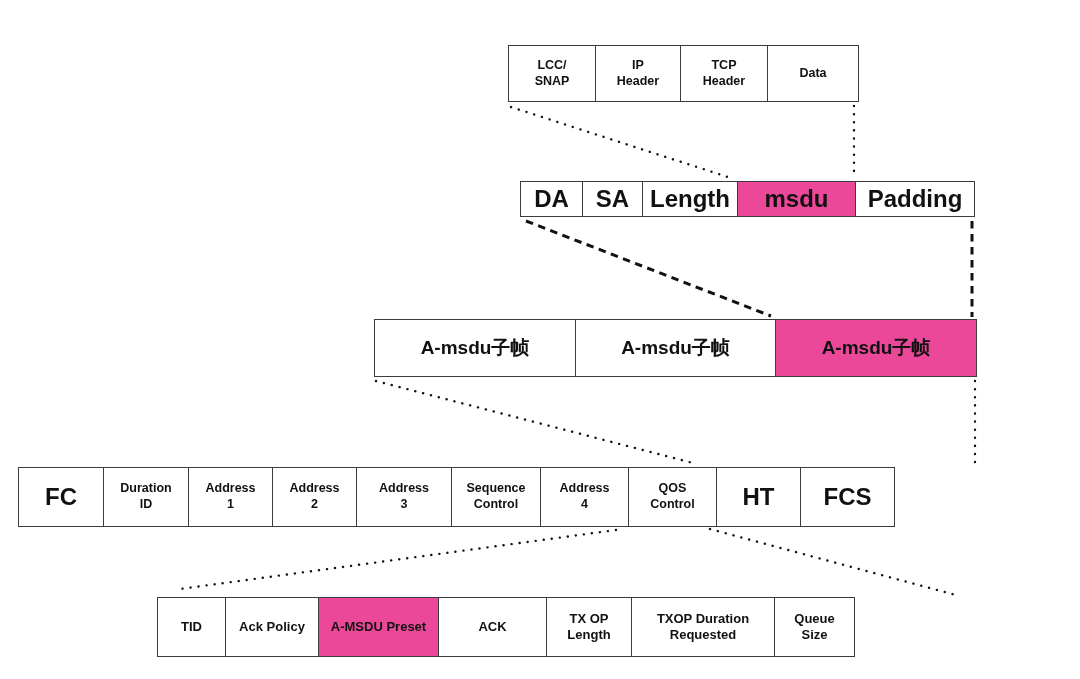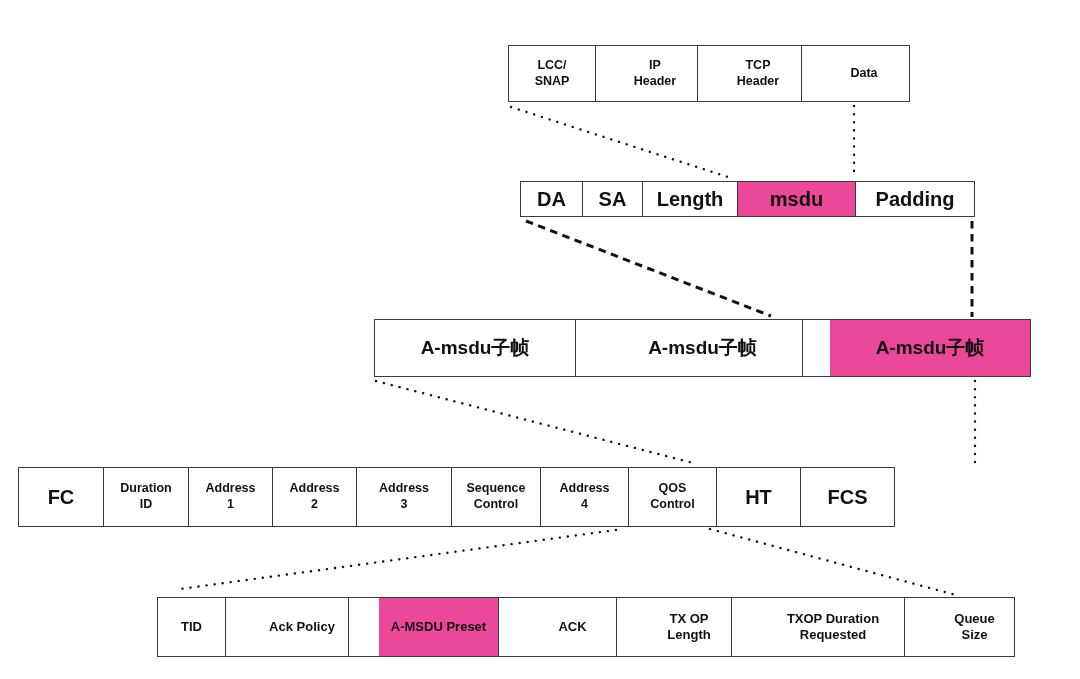--- a/index.html
+++ b/index.html
@@ -27,40 +27,40 @@
     box-sizing:border-box;
     background:#ffffff;
     color:#111111;
     font-weight:bold;
   }
   .cell:last-child{border-right:none;}
   .cell span{white-space:pre-line;}
   .shaded{background:#ec4899;}
   .fs-sm{font-size:12.5px;line-height:1.25;}
   .fs-md{font-size:13px;line-height:1.25;}
-  .fs-lg{font-size:20px;}
+  .fs-lg{font-size:24px;}
   .fs-cn{font-size:19px;}
 </style>
 </head>
 <body>
 
 <div class="stage">
 
   <svg class="connector-layer" viewBox="0 0 1080 679" xmlns="http://www.w3.org/2000/svg">
     <line class="dotted" x1="511" y1="107" x2="731" y2="178"></line>
     <line class="dotted" x1="854" y1="106" x2="854" y2="178"></line>
     <line class="dashed" x1="526" y1="221" x2="771" y2="316"></line>
     <line class="dashed" x1="972" y1="221" x2="972" y2="317"></line>
     <line class="dotted" x1="376" y1="381" x2="697" y2="464"></line>
     <line class="dotted" x1="975" y1="381" x2="975" y2="463"></line>
     <line class="dotted" x1="616" y1="530" x2="180" y2="589"></line>
     <line class="dotted" x1="710" y1="529" x2="956" y2="595"></line>
   </svg>
 
-  <div class="frame-row" style="left:508px;top:45px;height:57px;gap:17px;">
+  <div class="frame-row" style="left:508px;top:45px;height:57px;">
     <div class="cell fs-sm" style="width:87px">
         <span>LCC/
 SNAP</span>
       </div>
     <div class="cell fs-sm" style="width:85px">
         <span>IP
 Header</span>
       </div>
     <div class="cell fs-sm" style="width:87px">
         <span>TCP
@@ -82,21 +82,21 @@
         <span>Length</span>
       </div>
     <div class="cell fs-lg shaded" style="width:118px">
         <span>msdu</span>
       </div>
     <div class="cell fs-lg" style="width:118px">
         <span>Padding</span>
       </div>
   </div>
 
-  <div class="frame-row" style="left:374px;top:319px;height:58px;gap:27px;">
+  <div class="frame-row" style="left:374px;top:319px;height:58px;">
     <div class="cell fs-cn" style="width:201px">
         <span>A-msdu子帧</span>
       </div>
     <div class="cell fs-cn" style="width:200px">
         <span>A-msdu子帧</span>
       </div>
     <div class="cell fs-cn shaded" style="width:200px">
         <span>A-msdu子帧</span>
       </div>
   </div>
@@ -134,31 +134,31 @@
 Control</span>
       </div>
     <div class="cell fs-lg" style="width:84px">
         <span>HT</span>
       </div>
     <div class="cell fs-lg" style="width:93px">
         <span>FCS</span>
       </div>
   </div>
 
-  <div class="frame-row" style="left:157px;top:597px;height:60px;gap:30px;">
+  <div class="frame-row" style="left:157px;top:597px;height:60px;">
     <div class="cell fs-md" style="width:68px">
         <span>TID</span>
       </div>
     <div class="cell fs-md" style="width:93px">
         <span>Ack Policy</span>
       </div>
     <div class="cell fs-md shaded" style="width:120px">
         <span>A-MSDU Preset</span>
       </div>
-    <div class="cell fs-md" style="width:88px">
+    <div class="cell fs-md" style="width:108px">
         <span>ACK</span>
       </div>
     <div class="cell fs-md" style="width:85px">
         <span>TX OP
 Length</span>
       </div>
     <div class="cell fs-md" style="width:143px">
         <span>TXOP Duration
 Requested</span>
       </div>

